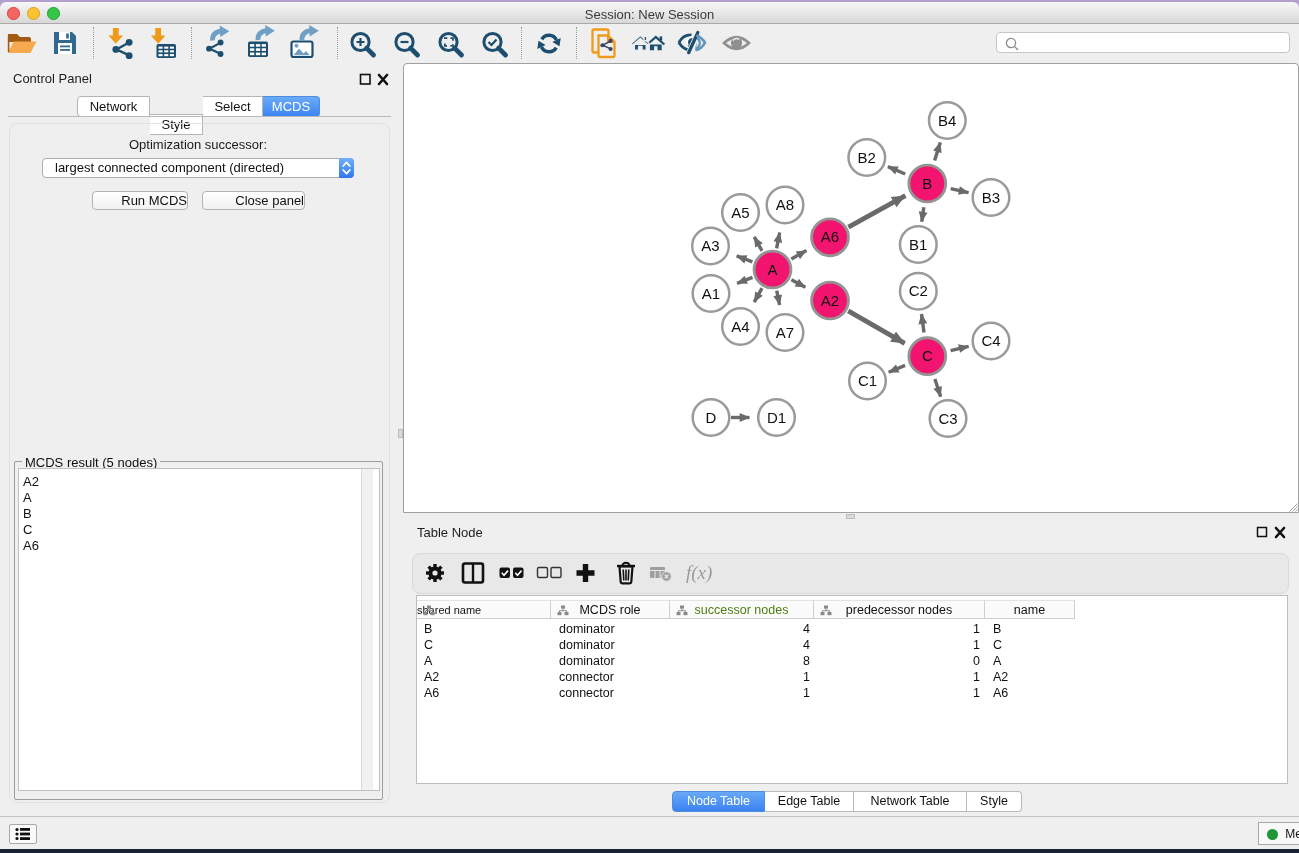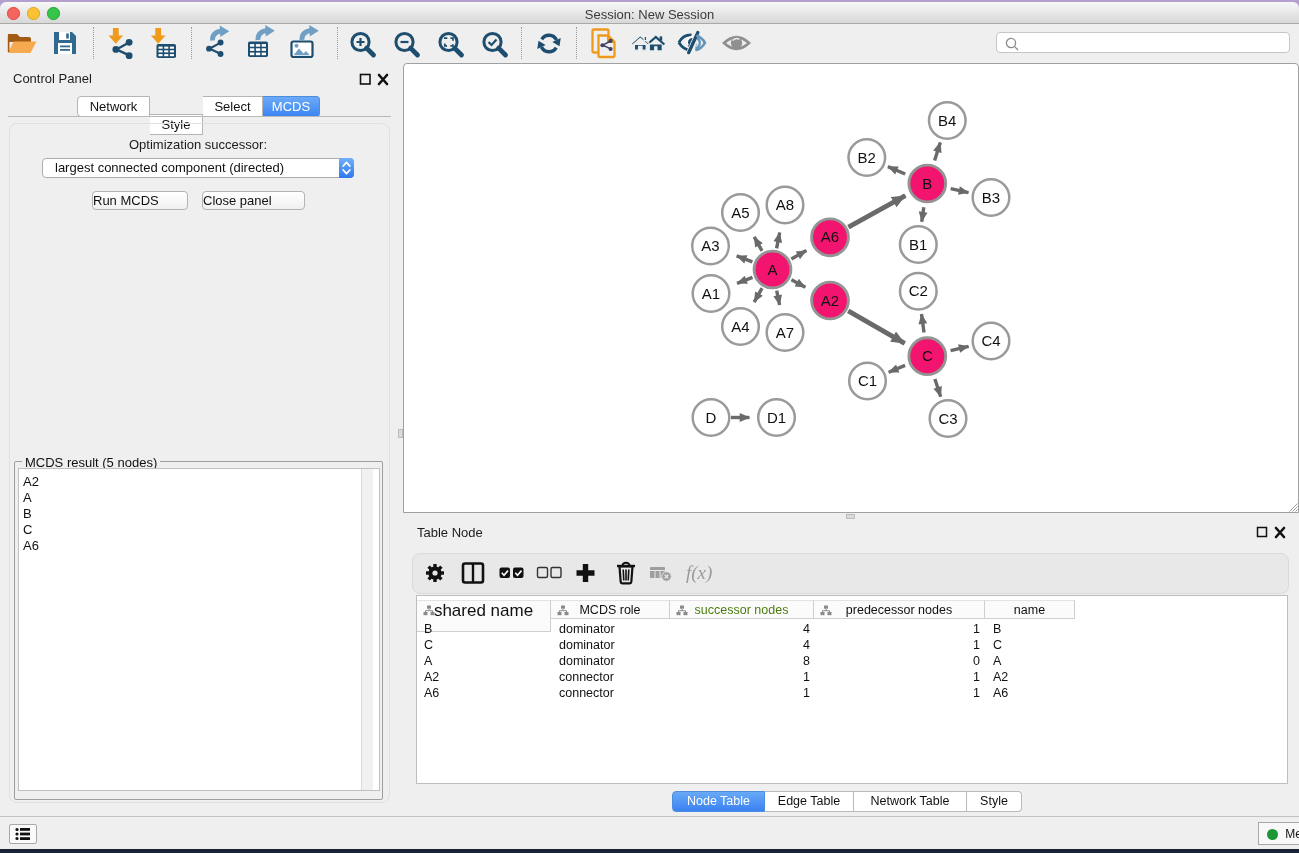--- a/index.html
+++ b/index.html
@@ -22,21 +22,21 @@
   .tabsel { background:linear-gradient(#6baaf7,#3c86f3); color:#fff; border-color:#4d8de0; }
   #cp-line { left:8px; top:116px; width:383px; height:0; border-top:1px solid #b9b9b9; }
   #opt-label { left:0px; top:137px; width:396px; text-align:center; font-size:13px; color:#1a1a1a; }
   #dropdown { left:42px; top:158px; width:312px; height:20px; background:#fff;
     border:1px solid #ababab; border-radius:4px; font-size:13px; color:#111; line-height:18px;
     padding-left:12px; }
   #spinner { left:339px; top:158px; width:15px; height:20px; border-radius:0 4px 4px 0;
     background:linear-gradient(#6fb0f9,#3077ee); }
   .btn { top:191px; height:19px; background:linear-gradient(#ffffff,#f1f1f1);
     border:1px solid #b3b3b3; border-radius:4px; font-size:13px; color:#111;
-    text-align:left; line-height:17px; }
+    text-align:right; line-height:17px; }
   #groupbox { left:14px; top:461px; width:369px; height:339px; border:1px solid #9d9d9d; border-radius:2px; }
   #gb-label { left:22px; top:455px; font-size:13px; color:#111; background:#efefef; padding:0 3px; }
   #mcds-list { left:18px; top:468px; width:362px; height:323px; background:#fff;
     border:1px solid #c0c0c0; font-size:13px; color:#111; }
   #mcds-list div { padding-left:4px; height:16px; line-height:16px; }
   #mcds-scroll { left:361px; top:469px; width:12px; height:321px; background:#f1f1f1; border-left:1px solid #dadada; }
   #netwin { left:403px; top:63px; width:896px; height:450px; background:#fff;
     border:1px solid #a0a0a0; border-radius:4px 4px 0 0; }
   #net-titlebar { left:0; top:0; width:894px; height:22px;
     background:linear-gradient(#f6f6f6,#dadada); border-bottom:1px solid #b0b0b0;
@@ -342,21 +342,21 @@
 <line x1="650" y1="570.5" x2="665" y2="570.5" stroke="#e8e8e8" stroke-width="1"></line>
 <line x1="655" y1="570.5" x2="655" y2="578" stroke="#e8e8e8" stroke-width="1"></line>
 <line x1="660" y1="570.5" x2="660" y2="578" stroke="#e8e8e8" stroke-width="1"></line>
 <circle cx="666.5" cy="576.5" r="4.8" fill="#9e9e9e" stroke="#e8e8e8" stroke-width="1"></circle>
 <path d="M664.7 574.7 l3.6 3.6 M668.3 574.7 l-3.6 3.6" stroke="#e8e8e8" stroke-width="1.3"></path>
     </g>
 <text x="686" y="579" font-family="Liberation Serif, serif" font-style="italic" font-size="19" fill="#9b9b9b">f(x)</text>
 </svg>
   <div id="tbl" class="abs"></div>
   <div id="tbl-content" class="abs" style="left:416px;top:595px;width:872px;height:189px;">
-    <div style="position:absolute;left:1px;top:5px;width:134px;height:32px;background:#fbfbfb;border-right:1px solid #cfcfcf;border-top:1px solid #e3e3e3;border-bottom:1px solid #cfcfcf;font-size:17px;color:#111;text-align:center;line-height:19px;"><svg width="12" height="11" viewBox="0 0 12 11" style="position:absolute;left:6px;top:4px">
+    <div style="position:absolute;left:1px;top:5px;width:134px;height:19px;background:#fbfbfb;border-right:1px solid #cfcfcf;border-top:1px solid #e3e3e3;border-bottom:1px solid #cfcfcf;font-size:11px;color:#111;text-align:left;line-height:19px;"><svg width="12" height="11" viewBox="0 0 12 11" style="position:absolute;left:6px;top:4px">
 <rect x="4" y="0.5" width="4" height="3.2" fill="#8a8a8a"></rect>
 <rect x="0.5" y="7" width="4" height="3.2" fill="#8a8a8a"></rect>
 <rect x="7.5" y="7" width="4" height="3.2" fill="#8a8a8a"></rect>
 <path d="M6 3.7 v2 M2.5 7 v-1.3 h7 V7" stroke="#8a8a8a" fill="none" stroke-width="1"></path>
 </svg>shared name</div>
 <div style="position:absolute;left:135px;top:5px;width:119px;height:19px;background:#fbfbfb;border-right:1px solid #cfcfcf;border-top:1px solid #e3e3e3;border-bottom:1px solid #cfcfcf;font-size:12.5px;color:#111;text-align:center;line-height:19px;"><svg width="12" height="11" viewBox="0 0 12 11" style="position:absolute;left:6px;top:4px">
 <rect x="4" y="0.5" width="4" height="3.2" fill="#8a8a8a"></rect>
 <rect x="0.5" y="7" width="4" height="3.2" fill="#8a8a8a"></rect>
 <rect x="7.5" y="7" width="4" height="3.2" fill="#8a8a8a"></rect>
 <path d="M6 3.7 v2 M2.5 7 v-1.3 h7 V7" stroke="#8a8a8a" fill="none" stroke-width="1"></path>

